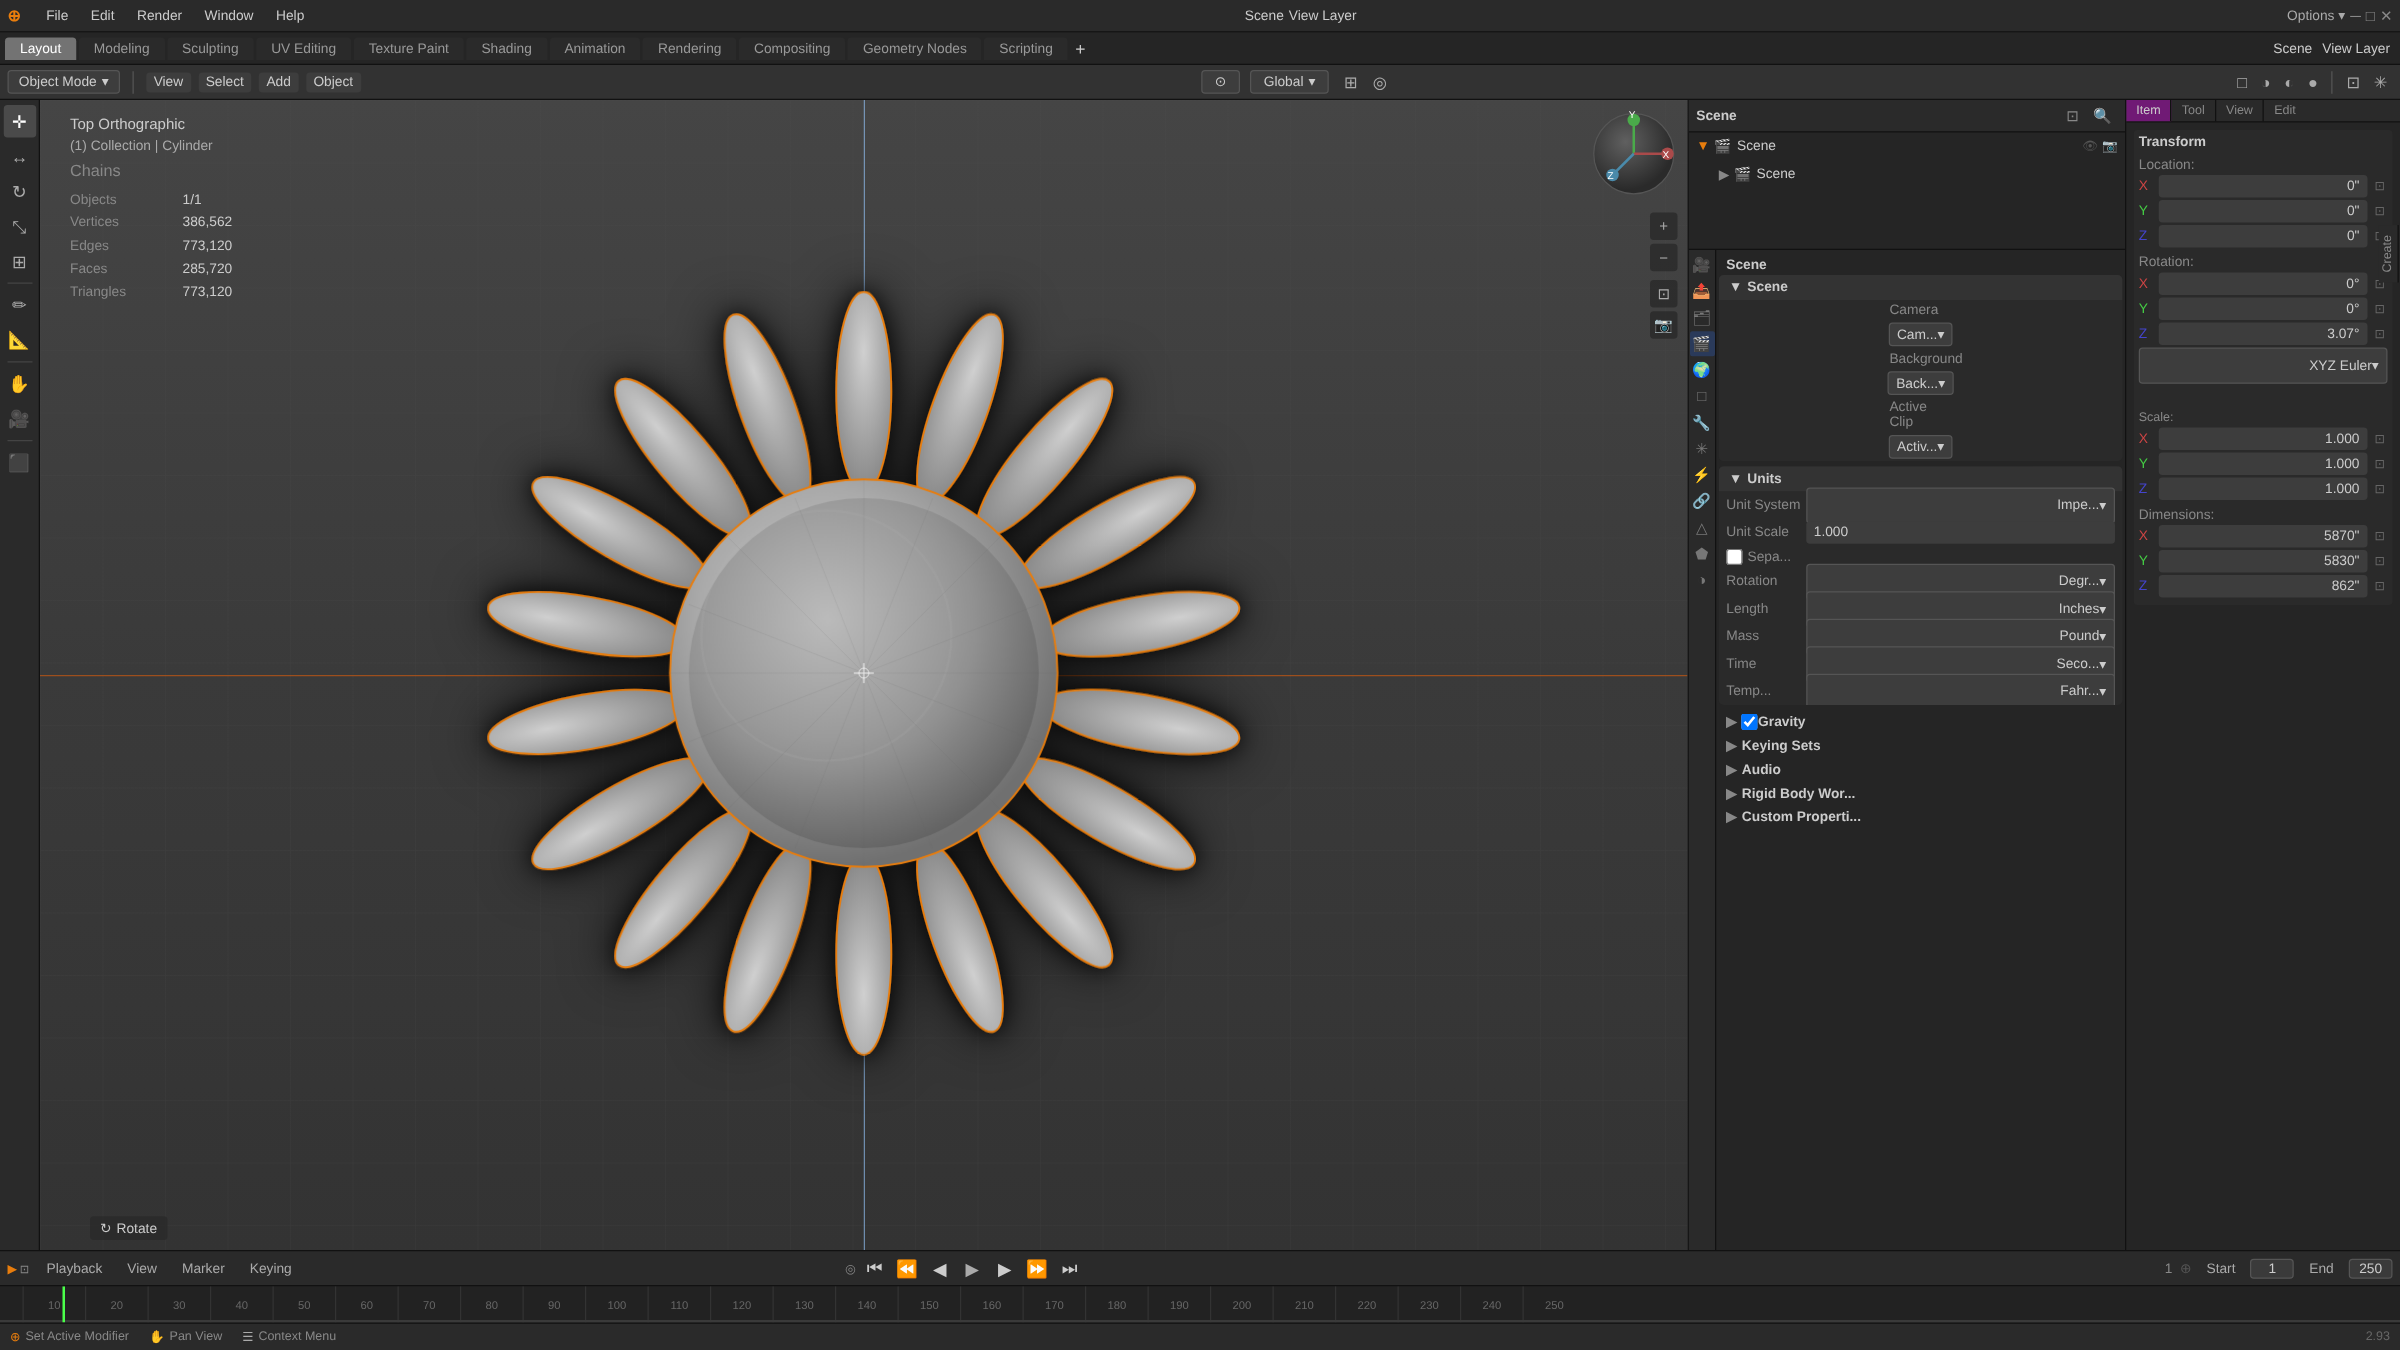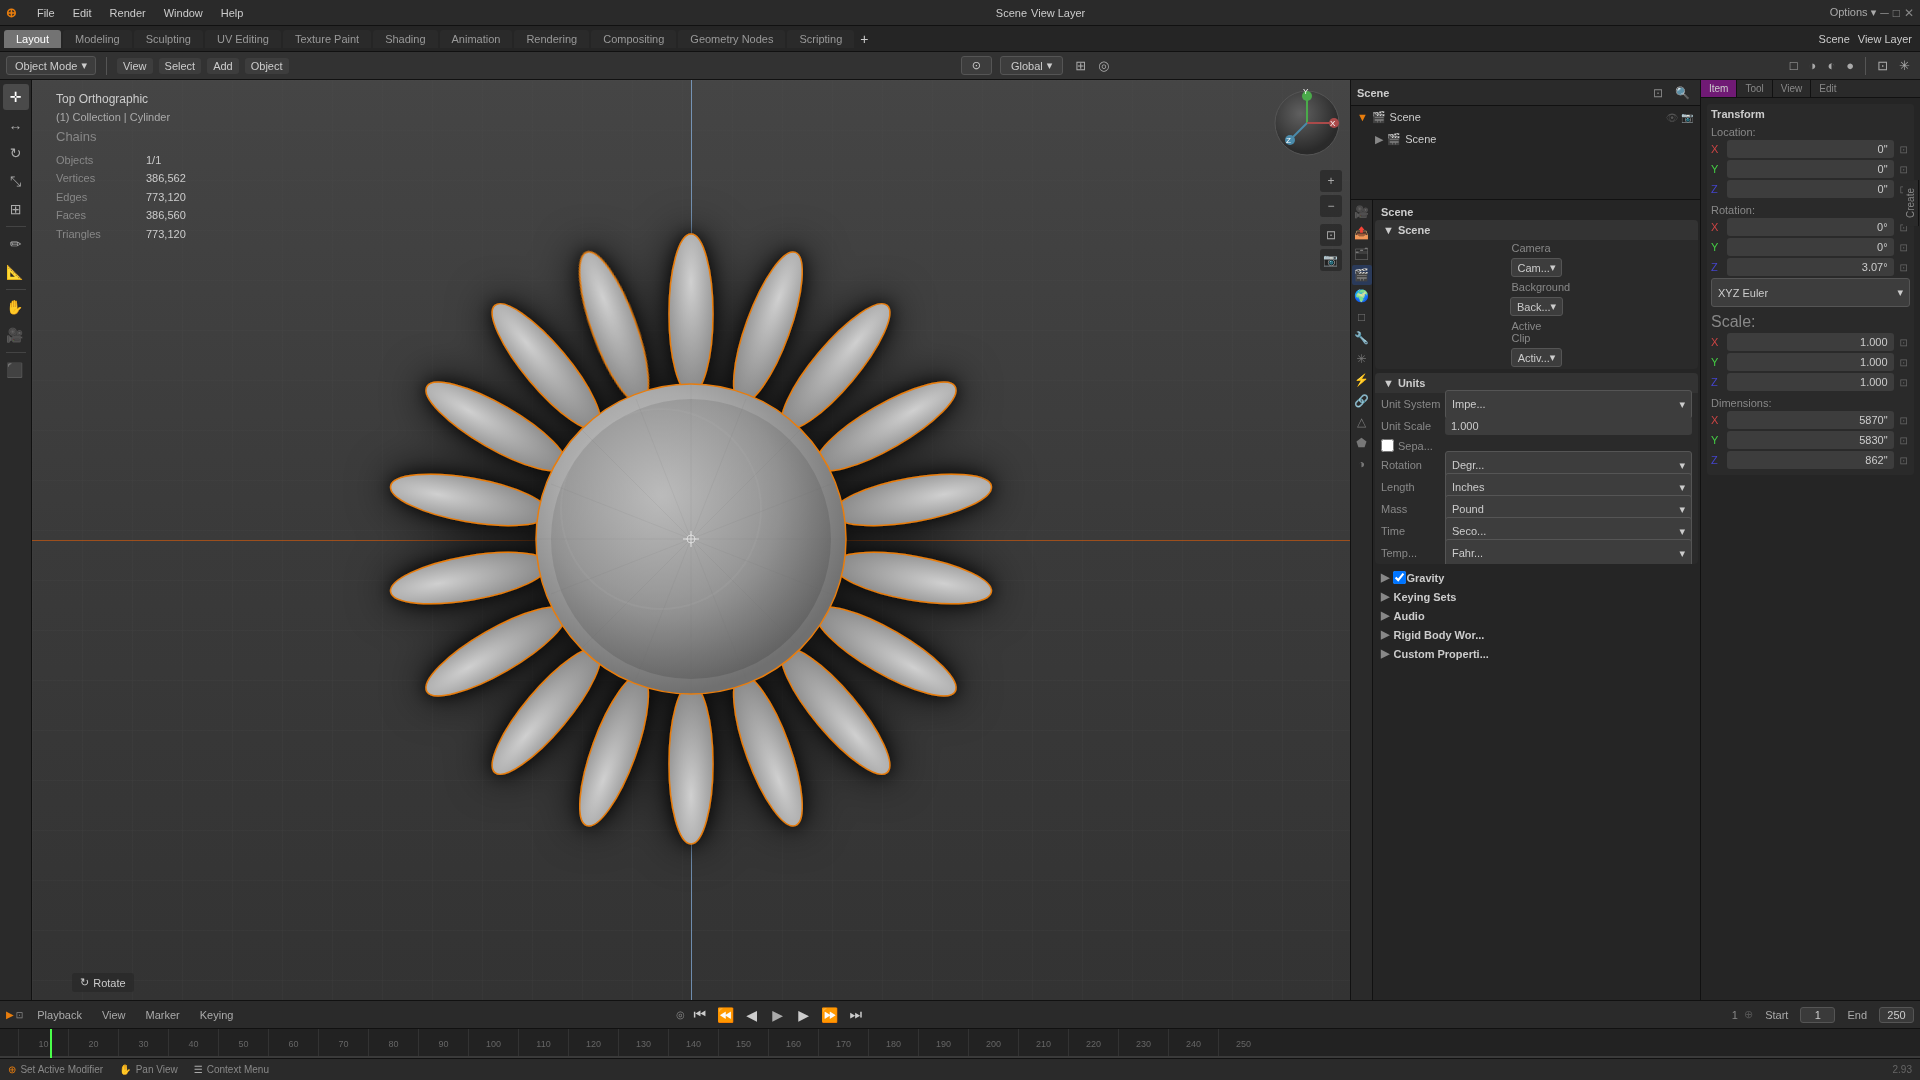--- a/index.html
+++ b/index.html
@@ -323,21 +323,21 @@
       flex: 1;
       background: #3d3d3d;
       border: 1px solid #555;
       border-radius: 3px;
       color: #ccc;
       font-size: 11px;
       padding: 2px 6px;
       height: 29px;
       display: flex;
       align-items: center;
-      justify-content: space-between;
+      justify-content: flex-end;
       cursor: pointer;
     }
     .units-row {
       display: flex;
       align-items: center;
       padding: 2px 6px;
       gap: 4px;
       height: 22px;
     }
     .units-label {
@@ -716,21 +716,21 @@
       <div style="color:#aaa; font-size:11px;">(1) Collection | Cylinder</div>
       <div style="color:#888; font-size:13px;">Chains</div>
       <div class="info-grid">
         <span class="info-label">Objects</span>
         <span class="info-value">1/1</span>
         <span class="info-label">Vertices</span>
         <span class="info-value">386,562</span>
         <span class="info-label">Edges</span>
         <span class="info-value">773,120</span>
         <span class="info-label">Faces</span>
-        <span class="info-value">386,560</span>
+        <span class="info-value">285,720</span>
         <span class="info-label">Triangles</span>
         <span class="info-value">773,120</span>
       </div>
     </div>
 
     <div id="sun-container">
       <svg class="sun-svg" width="650" height="650" viewBox="-325 -325 650 650" xmlns="http://www.w3.org/2000/svg">
         <defs>
           <radialGradient id="rayGrad" cx="50%" cy="30%" r="70%">
             <stop offset="0%" stop-color="#d0d0d0"></stop>
@@ -1062,21 +1062,21 @@
           <input class="transform-field" type="text" value="3.07°" style="">
           <button class="transform-copy-btn">⊡</button>
         </div>
         <div class="transform-row">
           <div class="dropdown-field" style="flex:1;">
             <span>XYZ Euler</span>
             <span>▾</span>
           </div>
         </div>
 
-        <div style="padding:2px 0; color:#888; font-size:16px; margin-top:4px;">Scale:</div>
+        <div style="padding:2px 0; color:#888; font-size:10px; margin-top:20px;">Scale:</div>
         <div class="transform-row">
           <span class="transform-label" style="color:#c44;">X</span>
           <input class="transform-field" type="text" value="1.000" style="">
           <button class="transform-copy-btn">⊡</button>
         </div>
         <div class="transform-row">
           <span class="transform-label" style="color:#4c4;">Y</span>
           <input class="transform-field" type="text" value="1.000" style="">
           <button class="transform-copy-btn">⊡</button>
         </div>

